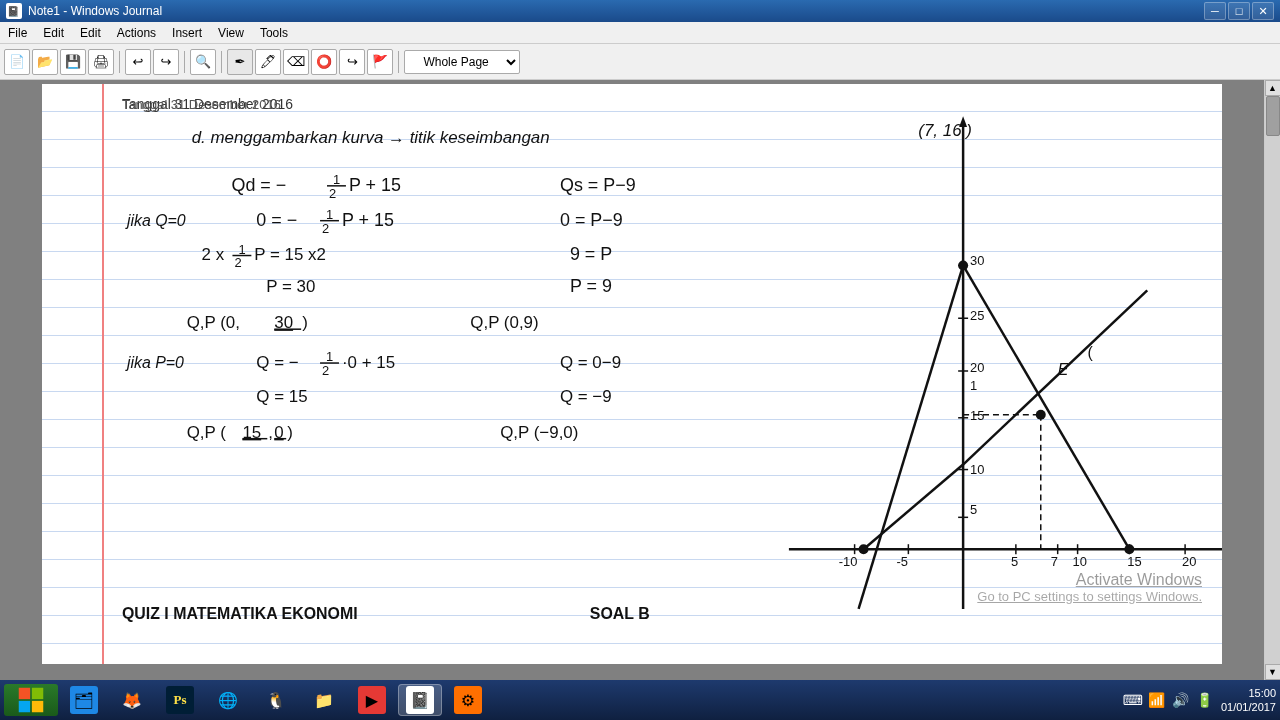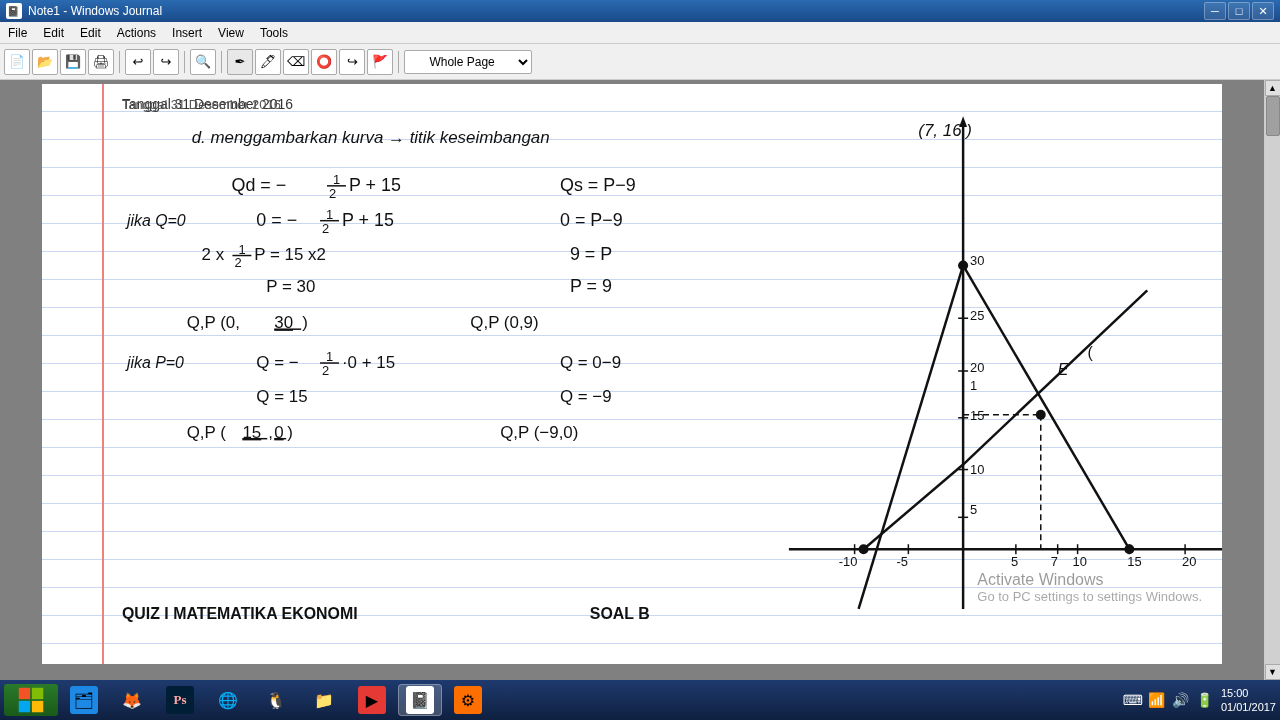--- a/index.html
+++ b/index.html
@@ -31,21 +31,21 @@
       display: flex; align-items: center; padding: 2px 4px; gap: 2px;
       border-bottom: 1px solid #ccc;
     }
     .tool-btn {
       min-width: 26px; height: 26px; background: #fff; border: 1px solid #aaa;
       border-radius: 2px; display: flex; align-items: center; justify-content: center;
       cursor: pointer; font-size: 13px; padding: 0 3px;
     }
     .tool-separator { width: 1px; height: 22px; background: #aaa; margin: 0 3px; }
     .tool-select {
-      height: 24px; border: 1px solid #aaa; border-radius: 2px; font-size: 12px; background: white; padding: 0 20px;
+      height: 24px; border: 1px solid #aaa; border-radius: 2px; font-size: 12px; background: white; padding: 0 14px;
     }
 
     
     .main-area {
       width: 100%; height: calc(720px - 22px - 22px - 36px - 40px);
       display: flex; background: #808080;
       overflow: hidden;
     }
 
     
@@ -84,26 +84,26 @@
       position: absolute; bottom: 0; left: 0;
     }
     .start-btn { width: 54px; height: 32px; background: linear-gradient(to bottom, #2a7a2a, #1a5a1a); border-radius: 3px; display: flex; align-items: center; justify-content: center; cursor: pointer; }
     .start-btn svg { width: 28px; height: 28px; }
     .taskbar-app { min-width: 44px; height: 32px; display: flex; align-items: center; justify-content: center; cursor: pointer; border-radius: 4px; padding: 0 4px; gap: 3px; }
     .taskbar-app.active { background: rgba(255,255,255,0.2); border: 1px solid rgba(255,255,255,0.3); }
     .app-icon { width: 28px; height: 28px; border-radius: 3px; display: flex; align-items: center; justify-content: center; font-size: 16px; }
     .taskbar-right { margin-left: auto; display: flex; align-items: center; gap: 6px; color: white; font-size: 11px; }
     .sys-tray { display: flex; align-items: center; gap: 4px; }
     .tray-icon { width: 20px; height: 20px; display: flex; align-items: center; justify-content: center; font-size: 14px; color: white; }
-    .time-display { text-align: left; color: white; font-size: 11px; line-height: 1.3; }
+    .time-display { text-align: right; color: white; font-size: 11px; line-height: 1.3; }
 
     
     .activate-windows {
       position: absolute; bottom: 60px; right: 20px;
-      color: rgba(0,0,0,0.35); font-size: 13px; text-align: left; pointer-events: none;
+      color: rgba(0,0,0,0.35); font-size: 13px; text-align: right; pointer-events: none; text-decoration: underline;
     }
     .activate-windows .aw-title { font-size: 16px; color: rgba(0,0,0,0.4); }
 
     .page-inner {
       position: relative;
       padding: 6px 15px 10px 70px;
       background: white;
       min-height: 580px;
     }
     .ruled-bg {
@@ -354,21 +354,21 @@
     </svg>
   </div>
 
   <div class="taskbar-app">
     <div class="app-icon" style="background:#1e88e5;">🗂</div>
   </div>
   <div class="taskbar-app">
     <div class="app-icon">🦊</div>
   </div>
   <div class="taskbar-app">
-    <div class="app-icon" style="background:#001e36; color:#fca5a5; font-size:13px; font-weight:bold; font-family:serif;">Ps</div>
+    <div class="app-icon" style="background:#001e36; color:#fde047; font-size:13px; font-weight:bold; font-family:serif;">Ps</div>
   </div>
   <div class="taskbar-app">
     <div class="app-icon">🌐</div>
   </div>
   <div class="taskbar-app">
     <div class="app-icon">🐧</div>
   </div>
   <div class="taskbar-app">
     <div class="app-icon" style="background:transparent;">📁</div>
   </div>

